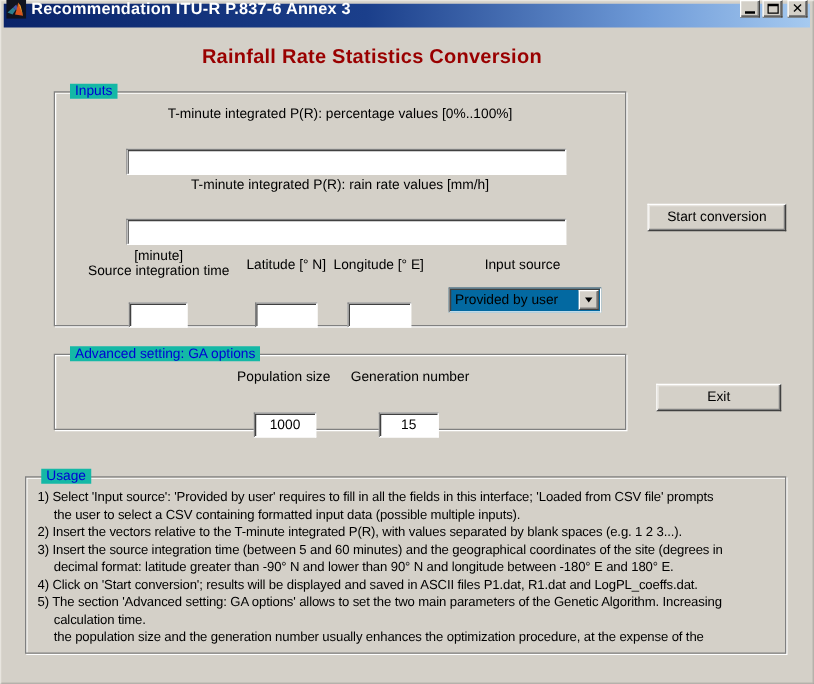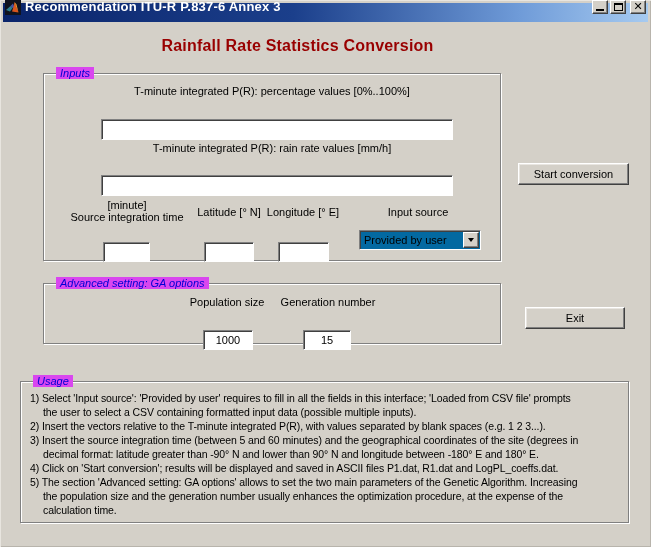--- a/index.html
+++ b/index.html
@@ -41,22 +41,22 @@
     position:absolute; top:37px; left:0; width:595px; text-align:center;
     color:#990000; font-size:16px; font-weight:bold; letter-spacing:0.2px;
   }
   
   .groupbox {
     position:absolute;
     border:1px solid #808080;
     box-shadow: 1px 1px 0 #ffffff, inset 1px 1px 0 #ffffff;
   }
   .grouplabel {
-    position:absolute; top:-7px; left:12px; background:#d946ef;
-    padding:0 4px; color:#0000d4; font-size:11px; white-space:nowrap;font-style:italic;
+    position:absolute; top:-7px; left:12px; background:#14b8a6;
+    padding:0 4px; color:#0000d4; font-size:11px; white-space:nowrap;
   }
   
   .lbl { position:absolute; color:#000; font-size:11px; white-space:nowrap; }
   .lbl-center { text-align:center; }
   .edit {
     position:absolute; background:#fff; border:1px solid;
     border-color:#808080 #ffffff #ffffff #808080;
     box-shadow: inset 1px 1px 0 #404040;
     font-family:"Liberation Sans",sans-serif; font-size:11px; color:#000;
     padding:1px 3px; outline:none;margin-top:12px;
@@ -169,18 +169,18 @@
   <div class="groupbox" style="left:20px; top:381px; width:609px; height:142px;">
     <span class="grouplabel">Usage</span>
     <div class="usage-text">
       <div class="usage-line">1) Select 'Input source': 'Provided by user' requires  to fill in all the fields in this interface; 'Loaded from CSV file' prompts</div>
       <div class="usage-line cont">the user to select a CSV containing formatted input data (possible multiple inputs).</div>
       <div class="usage-line">2) Insert the vectors relative to the T-minute integrated P(R), with values separated by blank spaces (e.g. 1 2 3...).</div>
       <div class="usage-line">3) Insert the source integration time (between 5 and 60 minutes) and the geographical coordinates of the site (degrees in</div>
       <div class="usage-line cont">decimal format: latitude greater than -90° N and lower than 90° N and longitude between -180° E and 180° E.</div>
       <div class="usage-line">4) Click on 'Start conversion'; results will be displayed and saved in ASCII files P1.dat, R1.dat and LogPL_coeffs.dat.</div>
       <div class="usage-line">5) The section 'Advanced setting: GA options' allows to set the two main parameters of the Genetic Algorithm. Increasing</div>
+      <div class="usage-line cont">calculation time.</div>
       <div class="usage-line cont">the population size and the generation number usually enhances the optimization procedure, at the expense of the</div>
-      <div class="usage-line cont">calculation time.</div>
     </div>
   </div>
 
 </div>
 
 </body></html>

